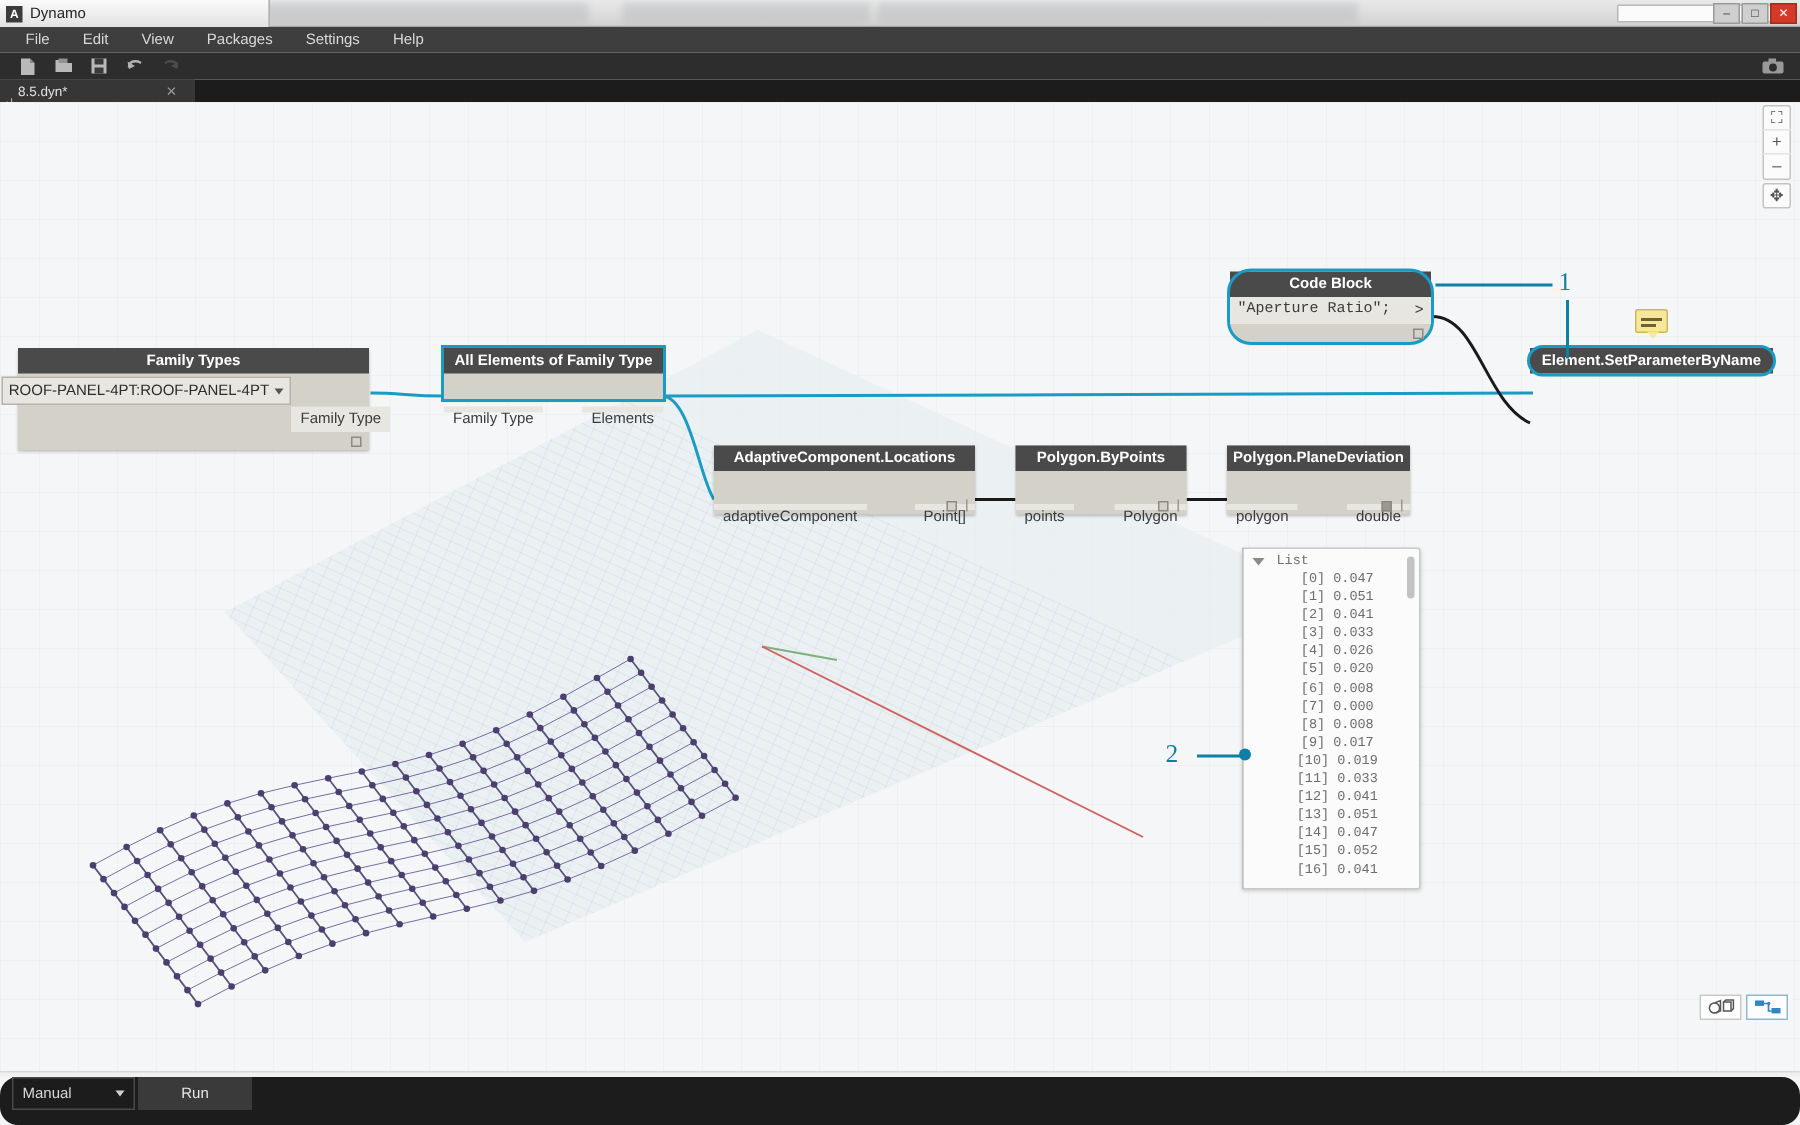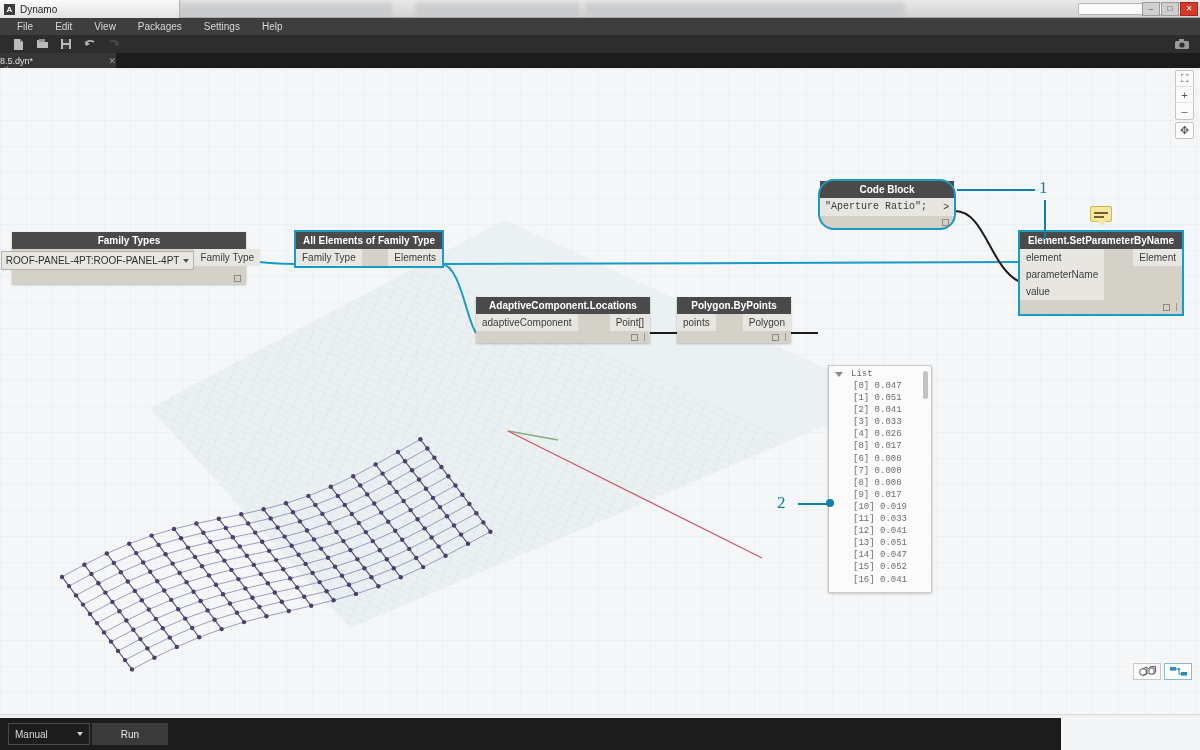--- a/index.html
+++ b/index.html
@@ -71,23 +71,23 @@
   .cam-ico {
     position: absolute; right: 10px; top: 35px; height: 18px;
     display: flex; align-items: center; opacity: .75;
   }
 
   .tabbar {
     position: absolute; left: 0; top: 53px; width: 1200px; height: 15px;
     background: #1c1c1c;
   }
   .tab {
-    position: absolute; left: 0; top: 0; width: 116px; height: 15px;
+    position: absolute; left: 0; top: 0; width: 130px; height: 15px;
     background: #363636; display: flex; align-items: center;
-    padding: 0 0; justify-content: space-between;
+    padding: 0 12px; justify-content: space-between;
   }
   .tab-label { font-size: 9px; color: #e2e2e2; }
   .tab-close { font-size: 9px; color: #9a9a9a; }
 
   
   .library-tab {
     position: absolute; left: 2px; top: 72px; width: 14px; height: 60px;
     background: #2b2b2b; border: 1px solid #4a4a4a;
     display: flex; align-items: center; justify-content: center;
   }
@@ -146,21 +146,21 @@
     font-size: 10px; text-align: center; padding: 3px 4px;
     white-space: nowrap;
   }
   .node-body { position: relative; padding: 0; }
   .port-row {
     display: flex; justify-content: space-between; align-items: stretch;
     padding: 0; height: 17px;
   }
   .port-in, .port-out {
     background: #e8e6e0; color: #3b3b3b; font-size: 10px;
-    padding: 2px 6px; line-height: 13px; white-space: nowrap;
+    padding: 2px 6px; line-height: 13px; white-space: nowrap; margin-top: 22px;
   }
   .port-in { border-right: none; }
   .port-out { text-align: right; }
   .port-spacer { flex: 1; }
   .node-foot {
     height: 12px; display: flex; align-items: center; justify-content: flex-end;
     gap: 6px; padding-right: 5px;
   }
   .foot-sq {
     width: 7px; height: 7px; border: 1px solid #8d8a82; background: #d4d1c8;
@@ -252,22 +252,22 @@
     display: flex; align-items: center; justify-content: center;
   }
   .vt.active { border-color: #8fb8cc; }
 
   
   .statusbar {
     position: absolute; left: 0; bottom: 32px; width: 1200px; height: 4px;
     background: #f0f0f0; border-top: 1px solid #d8d8d8;
   }
   .runbar {
-    position: absolute; left: 0; bottom: 0; width: 1061px; height: 32px;
-    background: #1c1c1c; display: flex; align-items: center;
+    position: absolute; left: 0; bottom: 0; width: 1200px; height: 32px;
+    background: #1c1c1c; display: flex; align-items: flex-start; border-radius: 12px;
   }
   .run-select {
     width: 82px; height: 22px; margin-left: 8px; background: #1c1c1c;
     border: 1px solid #4a4a4a; color: #d8d8d8; font-size: 10px;
     display: flex; align-items: center; justify-content: space-between;
     padding: 0 6px;
   }
   .run-select .caret {
     border-left: 3px solid transparent; border-right: 3px solid transparent;
     border-top: 4px solid #cfcfcf;
@@ -682,75 +682,70 @@
           <div class="port-spacer"></div>
           <div class="port-out">Point[]</div>
         </div>
         <div class="node-foot">
           <span class="foot-sq"></span>
           <span class="foot-bar"></span>
         </div>
       </div>
     </div>
 
+    <div class="node" style="left:818px; top:229px; width:122px;">
+      <div class="node-head">Polygon.PlaneDeviation</div>
+      <div class="node-body">
+        <div class="port-row">
+          <div class="port-in">polygon</div>
+          <div class="port-spacer"></div>
+          <div class="port-out">double</div>
+        </div>
+        <div class="node-foot">
+          <span class="foot-sq filled"></span>
+          <span class="foot-bar"></span>
+        </div>
+      </div>
+    </div>
 
     <div class="node selected" style="left:820px; top:113px; width:134px;border-radius:14px;">
       <div class="node-head">Code Block</div>
       <div class="node-body">
         <div style="display:flex; align-items:stretch;">
           <div class="code-text" style="flex:1;">"Aperture Ratio";</div>
           <div class="code-out">&gt;</div>
         </div>
         <div class="node-foot">
           <span class="foot-sq"></span>
         </div>
       </div>
     </div>
 
-    <div class="node selected" style="left:1020px; top:164px; width:162px;">
+    <div class="node selected" style="left:1020px; top:164px; width:162px;border-radius:30px;">
       <div class="node-head">Element.SetParameterByName</div>
-      <div class="node-body">
-        <div class="port-row">
-          <div class="port-in" style="width:84px;">element</div>
-          <div class="port-spacer"></div>
-          <div class="port-out">Element</div>
-        </div>
-        <div class="port-row">
-          <div class="port-in" style="width:84px;">parameterName</div>
-          <div class="port-spacer"></div>
-        </div>
-        <div class="port-row">
-          <div class="port-in" style="width:84px;">value</div>
-          <div class="port-spacer"></div>
-        </div>
-        <div class="node-foot" style="height:14px;">
-          <span class="foot-sq"></span>
-          <span class="foot-bar"></span>
-        </div>
-      </div>
     </div>
 
     <div class="balloon" style="left:1090px; top:138px;">
       <div class="bar"></div>
         <div class="bar2"></div>
         <div class="tail"></div>
     </div>
 
-    <div class="watch" style="left:828px; top:297px; width:104px; height:228px;">
+    <div class="watch" style="left:828px; top:297px; width:119px; height:228px;text-align:center;">
       <div class="watch-head">
         <span class="watch-tri"></span>
         <span>List</span>
       </div>
       <div class="watch-rows" id="watch-rows">
           <div class="watch-row">[0] 0.047</div>
           <div class="watch-row">[1] 0.051</div>
           <div class="watch-row">[2] 0.041</div>
           <div class="watch-row">[3] 0.033</div>
           <div class="watch-row">[4] 0.026</div>
-          <div class="watch-row">[8] 0.017</div>
+          <div class="watch-row">[5] 0.020</div>
           <div class="watch-row">[6] 0.008</div>
           <div class="watch-row">[7] 0.000</div>
           <div class="watch-row">[8] 0.008</div>
           <div class="watch-row">[9] 0.017</div>
           <div class="watch-row">[10] 0.019</div>
           <div class="watch-row">[11] 0.033</div>
           <div class="watch-row">[12] 0.041</div>
           <div class="watch-row">[13] 0.051</div>
           <div class="watch-row">[14] 0.047</div>
           <div class="watch-row">[15] 0.052</div>

